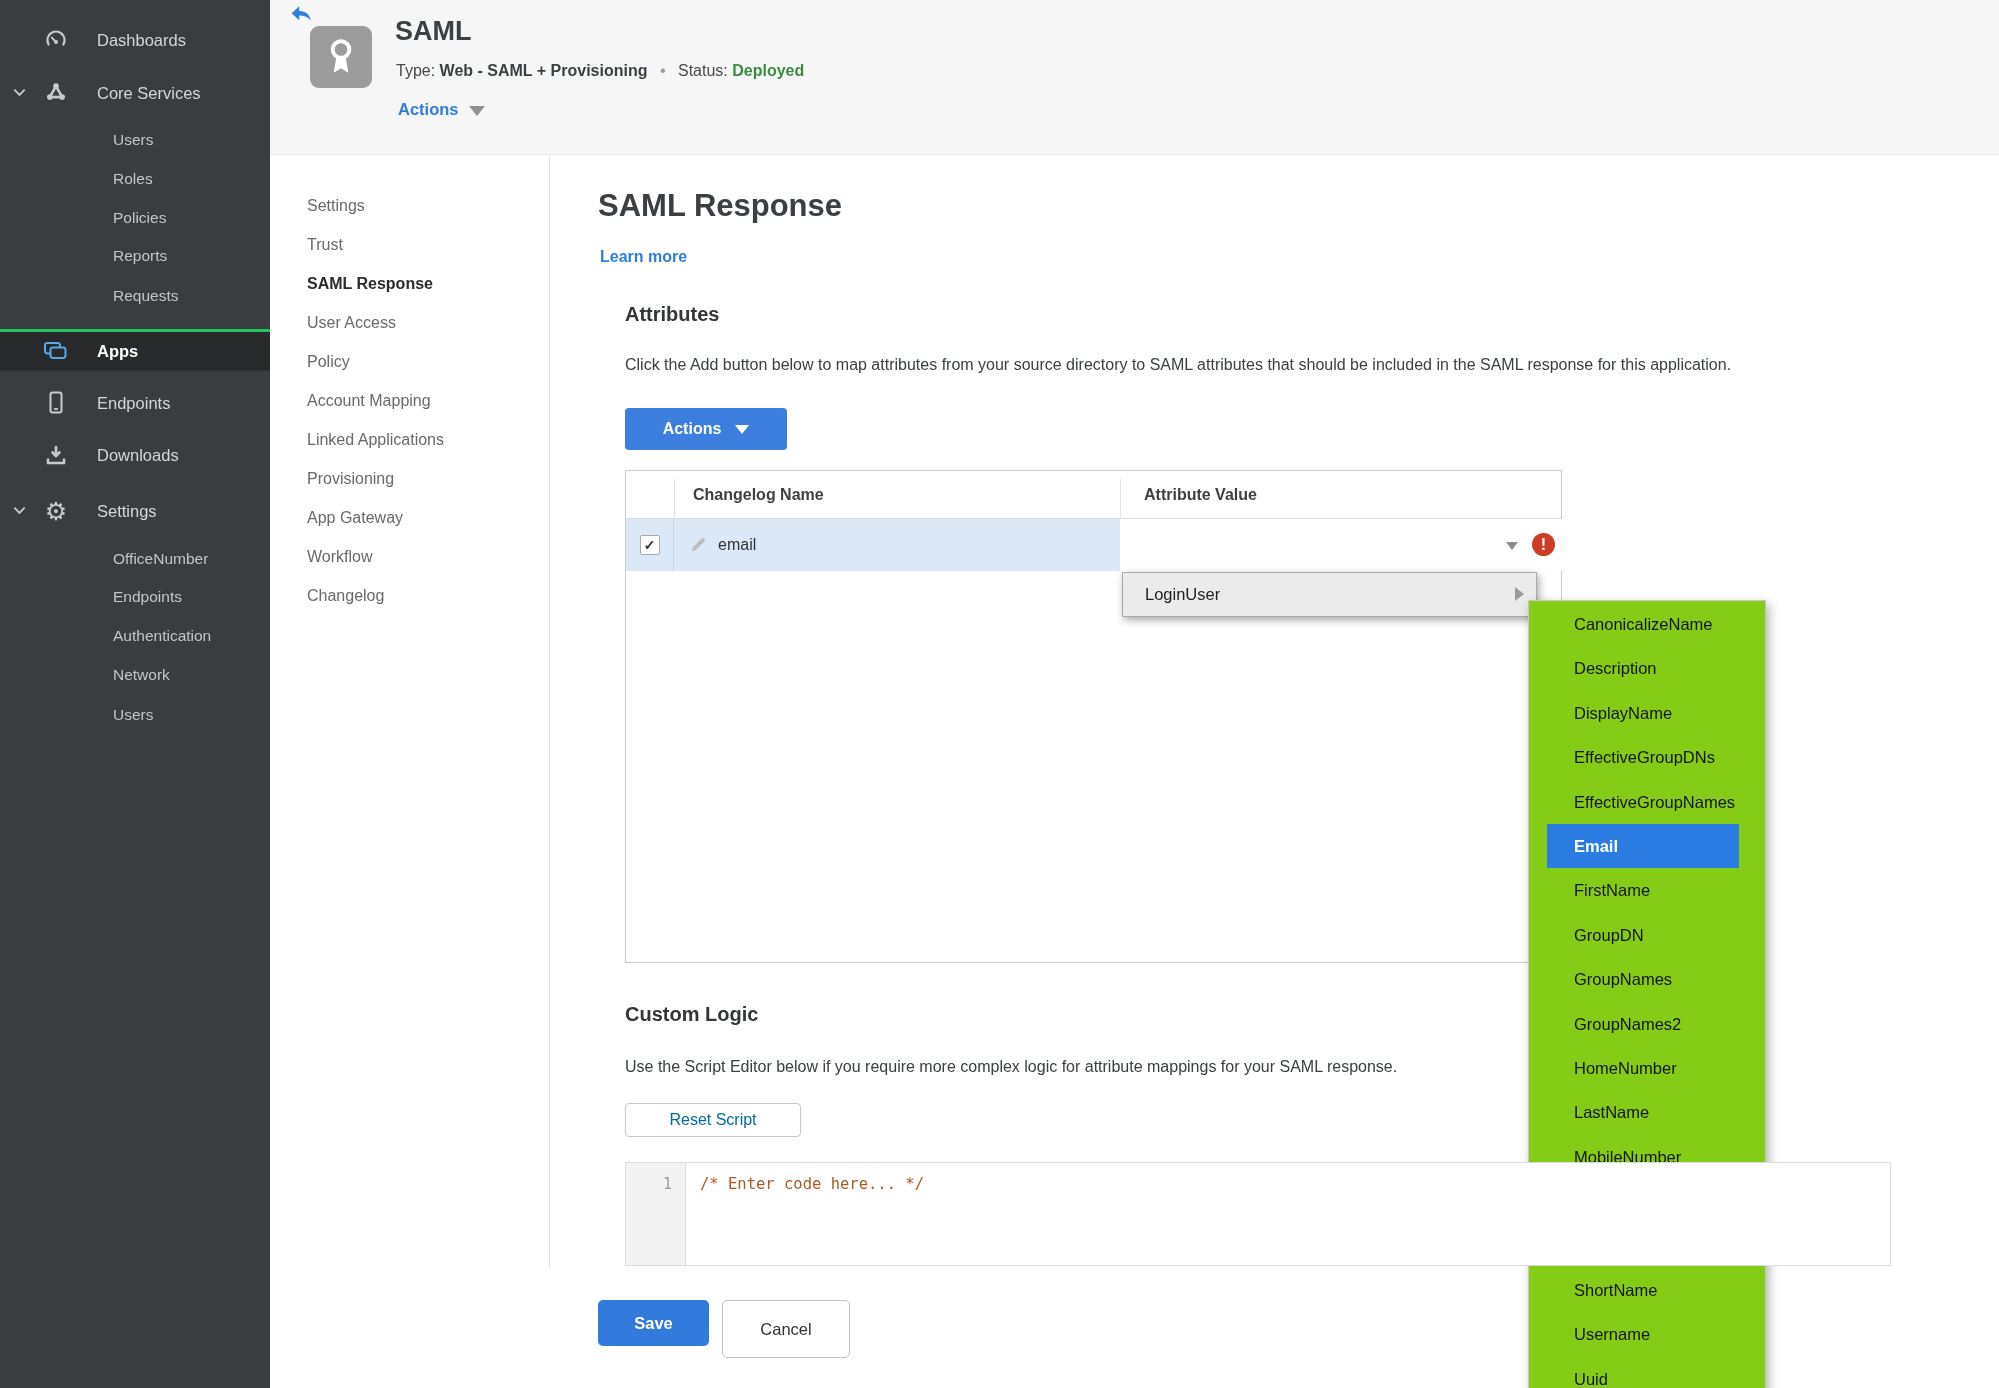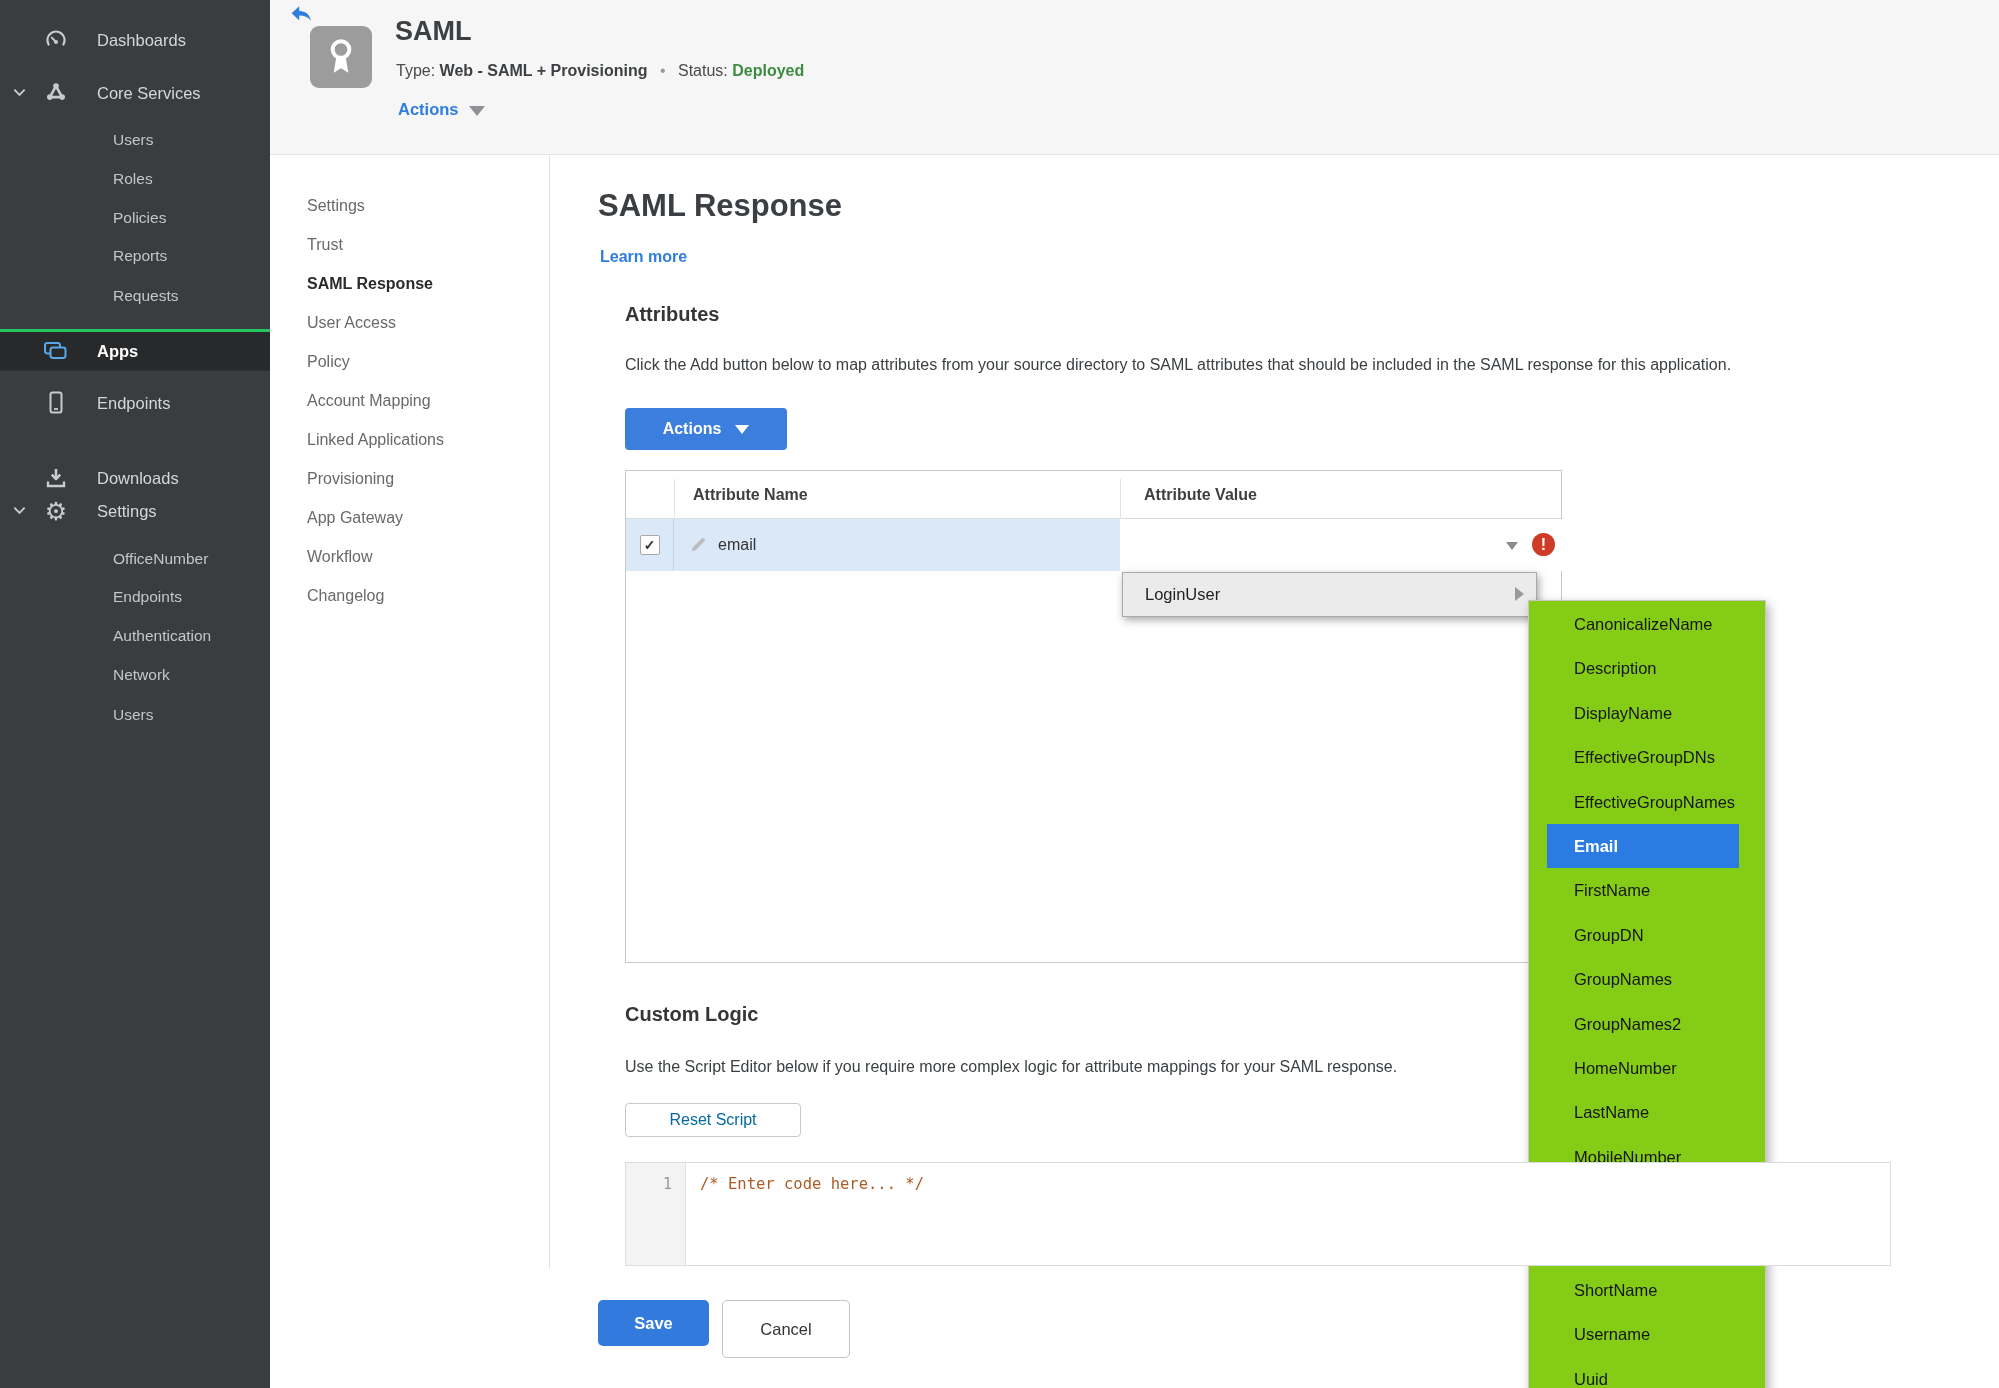--- a/index.html
+++ b/index.html
@@ -142,21 +142,21 @@
 
     <div class="srow" style="top:387px;">
       <span class="sicon">
         <svg width="24" height="26" viewBox="0 0 24 26">
             <rect x="6.5" y="2.5" width="11" height="20" rx="2" fill="none" stroke="#c9cacc" stroke-width="2"></rect>
             <line x1="10" y1="19" x2="14" y2="19" stroke="#c9cacc" stroke-width="1.8"></line>
           </svg>
       </span>
       <span class="slabel">Endpoints</span>
     </div>
-    <div class="srow" style="top:462px;">
+    <div class="srow" style="top:439px;">
       <span class="sicon">
         <svg width="24" height="24" viewBox="0 0 24 24">
             <path d="M12 3 V12" stroke="#c9cacc" stroke-width="2.6"></path>
             <path d="M7.8 8.6 L12 13 L16.2 8.6" fill="none" stroke="#c9cacc" stroke-width="2.6" stroke-linejoin="round"></path>
             <path d="M4 15.5 V20 H20 V15.5" fill="none" stroke="#c9cacc" stroke-width="2.4"></path>
           </svg>
       </span>
       <span class="slabel">Downloads</span>
     </div>
     <div class="srow" style="top:495px;">
@@ -235,21 +235,21 @@
 
   <div class="actions-btn">
     <span>Actions</span>
       <span class="caret-white"></span>
   </div>
 
   <div class="attr-table">
     <div class="thead">
       <div class="th-sep1"></div>
         <div class="th-sep2"></div>
-      <div class="th th-name">Attribute Name</div>
+      <div class="th th-name">Changelog Name</div>
       <div class="th th-value">Attribute Value</div>
     </div>
     <div class="trow">
       <div class="td-check">
         <span class="checkbox">✓</span>
       </div>
       <div class="td-name">
         <span class="pencil">
           <svg width="20" height="20" viewBox="0 0 24 24">
               <path d="M4.6 19.4 L5.6 14.9 L16.4 4.1 a1.6 1.6 0 0 1 2.3 0 l1.2 1.2 a1.6 1.6 0 0 1 0 2.3 L9.1 18.4 Z" fill="#bcbcbc"></path>

